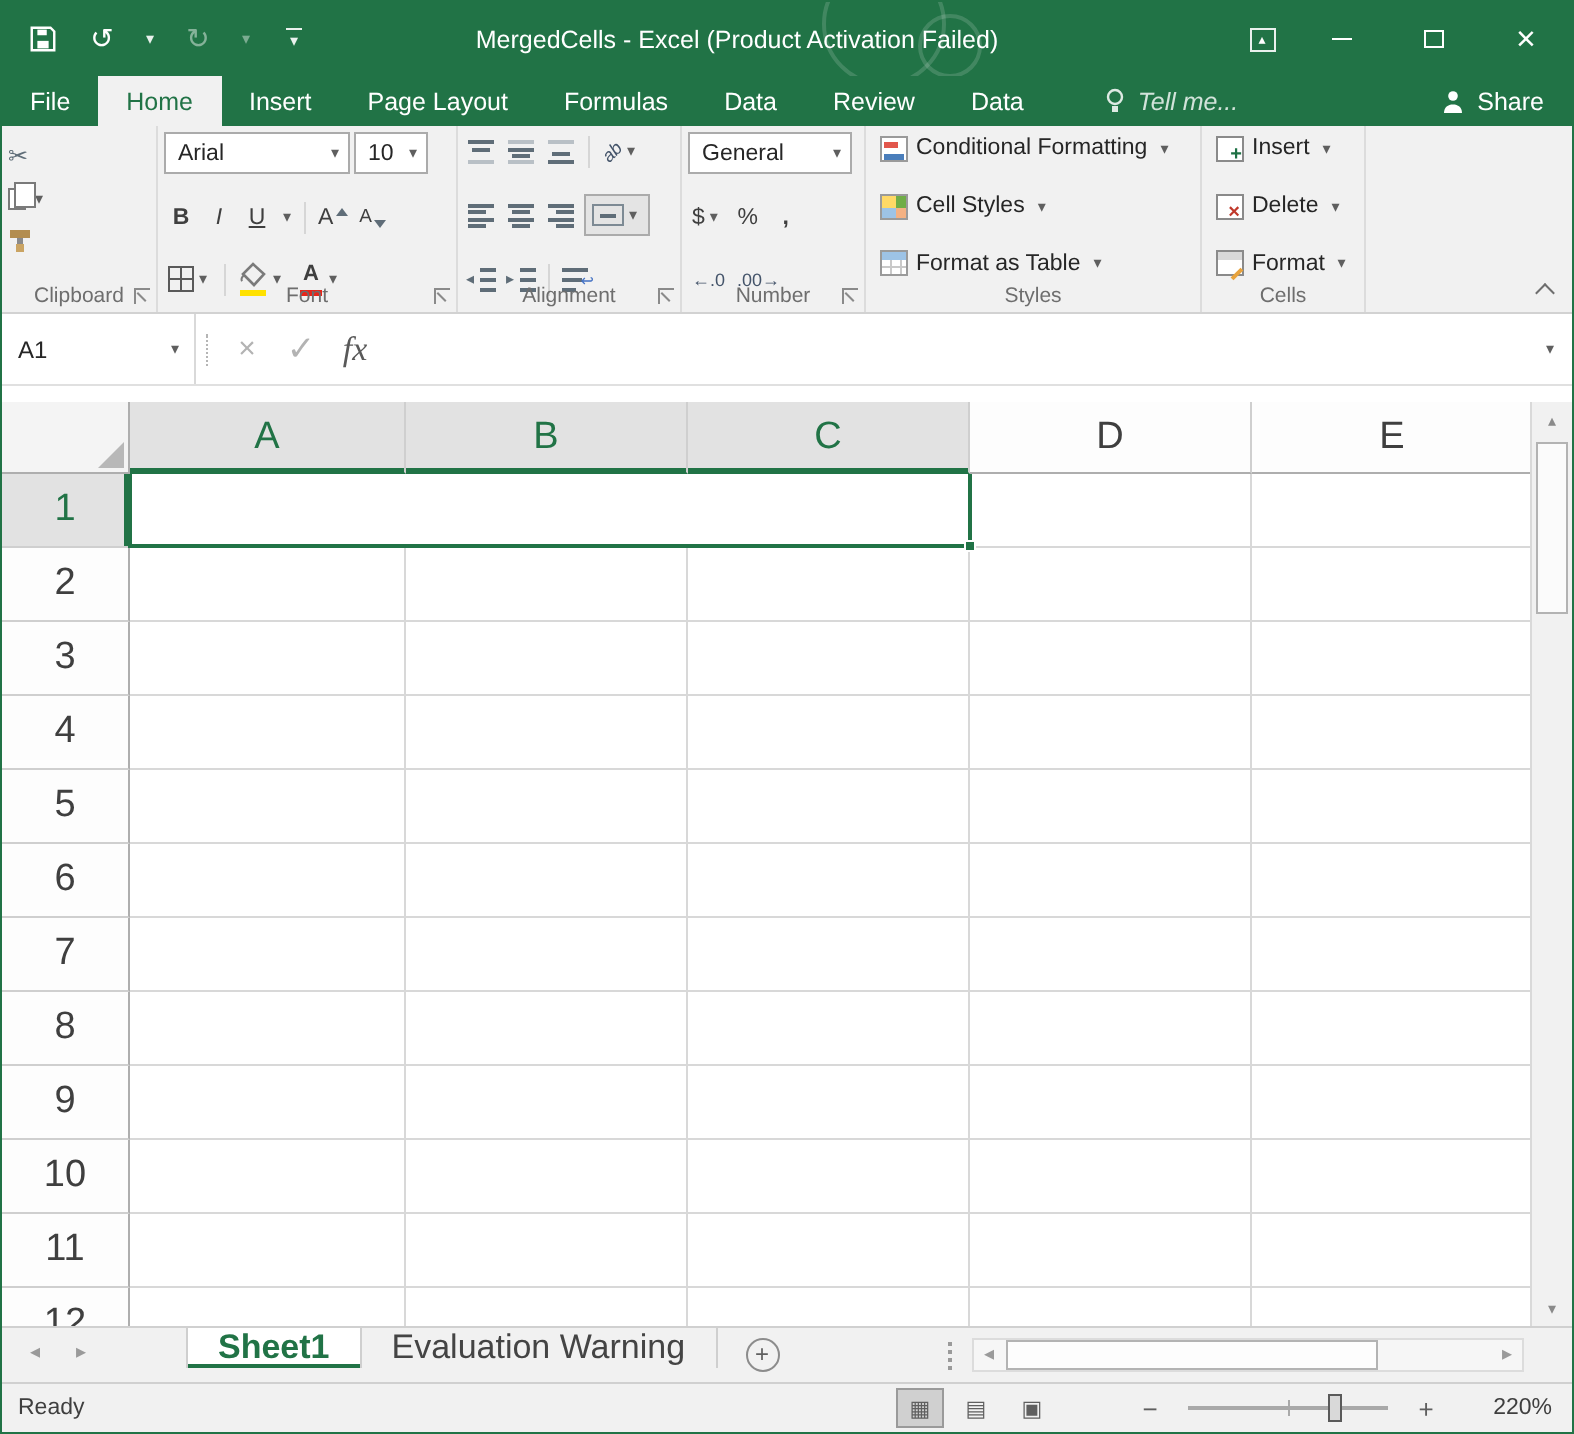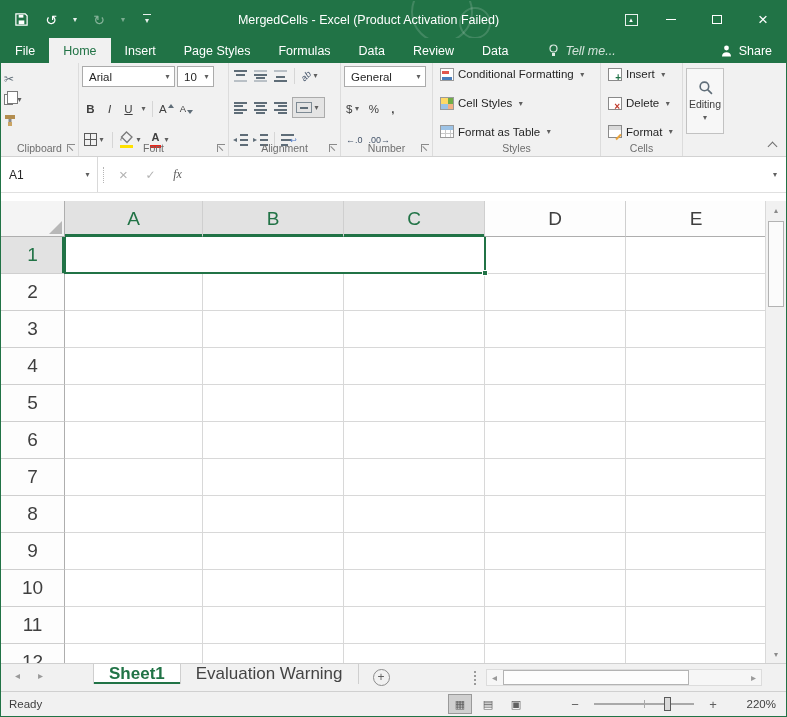--- a/index.html
+++ b/index.html
@@ -101,21 +101,21 @@
   .edit-btn{width:38px;height:66px;border:1px solid #c2c2c2;background:#f7f7f7;display:flex;flex-direction:column;align-items:center;justify-content:center;gap:3px;font-size:10.5px;color:#3f3f3f;margin-top:2px;}
   .collapse{position:absolute;right:10px;bottom:7px;width:8px;height:8px;}
   .collapse::after{content:"";position:absolute;left:1px;top:2px;width:6px;height:6px;border-left:1.5px solid #6e6e6e;border-top:1.5px solid #6e6e6e;transform:rotate(45deg);}
 
   
   .formulabar{position:absolute;top:156px;left:0;right:0;height:36px;background:#fff;border-bottom:1px solid #e0e0e0;display:flex;align-items:stretch;}
   .namebox{width:97px;display:flex;align-items:center;padding-left:8px;font-size:12px;color:#262626;border-right:1px solid #d9d9d9;}
   .namebox .dd{margin-left:auto;margin-right:5px;}
   .fb-dots{width:12px;display:flex;align-items:center;justify-content:center;}
   .fb-dots::after{content:"";width:1px;height:16px;border-left:1px dotted #b5b5b5;}
-  .fb-btn{width:27px;display:flex;align-items:center;justify-content:center;font-size:12px;}
+  .fb-btn{width:27px;display:flex;align-items:center;justify-content:center;font-size:17px;}
   .i-cancel::after{content:"×";color:#b3b3b3;font-size:15px;}
   .i-enter::after{content:"✓";color:#b3b3b3;}
   .fb-fx{font-style:italic;color:#595959;font-family:"Liberation Serif","DejaVu Serif",serif;}
   .fb-input{flex:1;}
   .fb-exp{width:22px;display:flex;align-items:center;justify-content:center;}
 
   
   .grid{position:absolute;top:200px;left:0;width:766px;height:462px;background:#fff;overflow:hidden;}
   .gridheadrow{height:36px;display:flex;}
   .corner{width:64px;background:#f4f4f4;border-right:1px solid #aeaeae;border-bottom:1px solid #aeaeae;position:relative;}
@@ -207,21 +207,21 @@
         <span class="i-max"></span>
       </span>
     <span class="wbtn i-close"></span>
   </div>
 </div>
 
 <div class="tabsrow">
   <span class="tab">File</span>
   <span class="tab active">Home</span>
   <span class="tab">Insert</span>
-  <span class="tab">Page Styles</span>
+  <span class="tab">Page Layout</span>
   <span class="tab">Formulas</span>
   <span class="tab">Data</span>
   <span class="tab">Review</span>
   <span class="tab">Data</span>
   <span class="tellme">
     <svg width="11" height="13">
         <circle cx="5.5" cy="4.5" r="3.5" fill="none" stroke="rgba(255,255,255,.85)" stroke-width="1.2"></circle>
         <rect x="4" y="9" width="3" height="3" fill="rgba(255,255,255,.85)"></rect>
       </svg>
     <span>Tell me...</span>
@@ -416,30 +416,20 @@
       <span class="dd"></span>
     </div>
     <div class="srow">
       <span class="si i-formatcell"></span>
       <span>Format</span>
       <span class="dd"></span>
     </div>
     <span class="rgroup-label">Cells</span>
   </div>
 
-  <div class="rgroup g-edit" style="width:48px">
-    <div class="edit-btn">
-      <svg width="15" height="15" viewBox="0 0 14 14">
-          <circle cx="6" cy="6" r="4" fill="none" stroke="#5f6d78" stroke-width="1.5"></circle>
-          <line x1="9" y1="9" x2="13" y2="13" stroke="#5f6d78" stroke-width="1.5"></line>
-        </svg>
-      <span>Editing</span>
-      <span class="dd"></span>
-    </div>
-  </div>
 
   <span class="collapse"></span>
 </div>
 
 <div class="formulabar">
   <div class="namebox">
     <span>A1</span>
     <span class="dd"></span>
   </div>
   <span class="fb-dots"></span>

